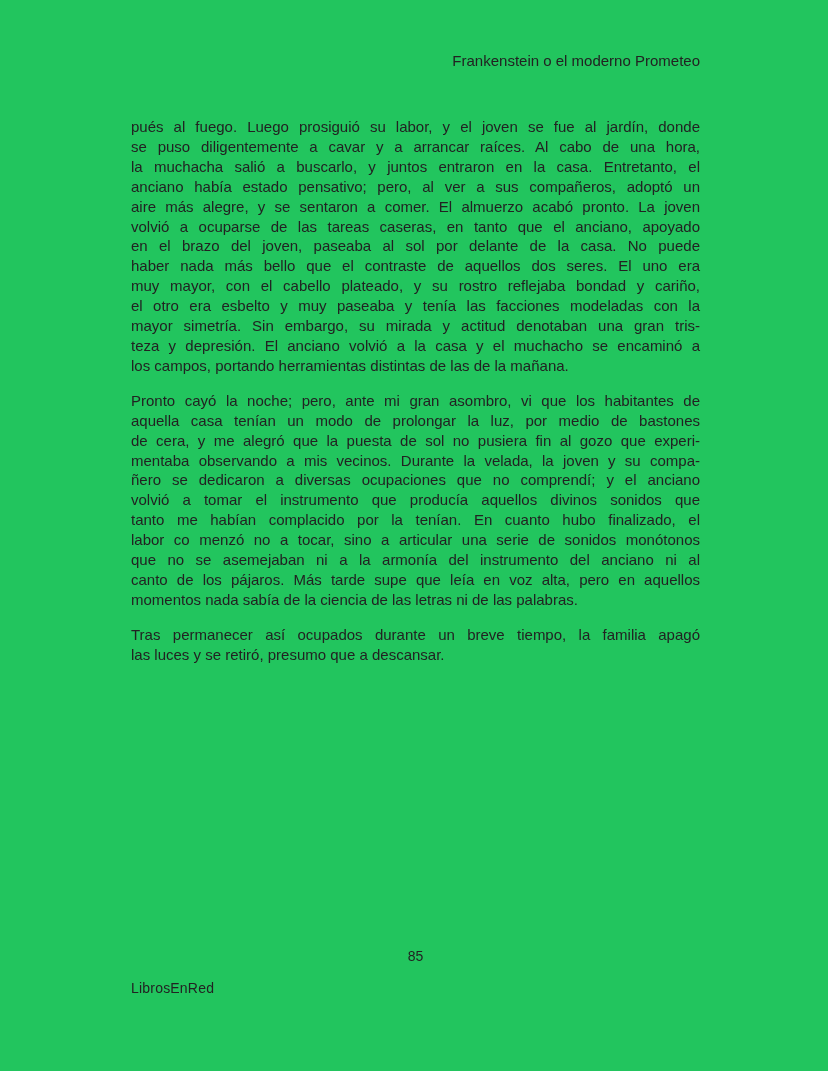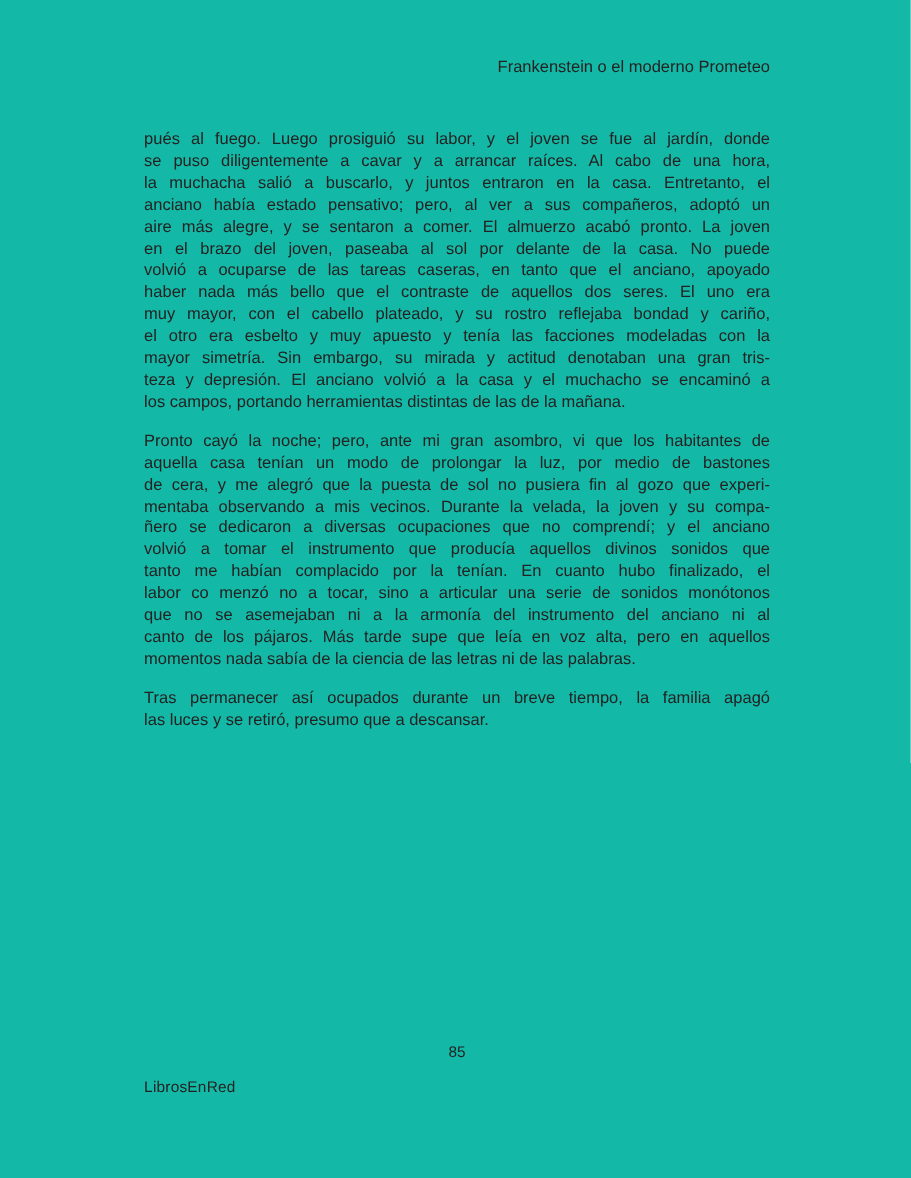--- a/index.html
+++ b/index.html
@@ -4,21 +4,21 @@
 <style>
   html, body {
     margin: 0;
     padding: 0;
     background: #ffffff;
   }
   .page {
     position: relative;
     width: 828px;
     height: 1071px;
-    background: #14b8a6;
+    background: #22c55e;
     font-family: "Liberation Sans", sans-serif;
     color: #222222;
     overflow: hidden;
   }
   .running-header {
     position: absolute;
     top: 52px;
     left: 131px;
     width: 569px;
     text-align: right;
@@ -75,25 +75,25 @@
 
   <div class="body-text">
 
     <p class="para">
       </p>
       <div class="line">pués al fuego. Luego prosiguió su labor, y el joven se fue al jardín, donde</div>
       <div class="line">se puso diligentemente a cavar y a arrancar raíces. Al cabo de una hora,</div>
       <div class="line">la muchacha salió a buscarlo, y juntos entraron en la casa. Entretanto, el</div>
       <div class="line">anciano había estado pensativo; pero, al ver a sus compañeros, adoptó un</div>
       <div class="line">aire más alegre, y se sentaron a comer. El almuerzo acabó pronto. La joven</div>
+      <div class="line">volvió a ocuparse de las tareas caseras, en tanto que el anciano, apoyado</div>
       <div class="line">en el brazo del joven, paseaba al sol por delante de la casa. No puede</div>
-      <div class="line">volvió a ocuparse de las tareas caseras, en tanto que el anciano, apoyado</div>
       <div class="line">haber nada más bello que el contraste de aquellos dos seres. El uno era</div>
       <div class="line">muy mayor, con el cabello plateado, y su rostro reflejaba bondad y cariño,</div>
-      <div class="line">el otro era esbelto y muy apuesto y tenía las facciones modeladas con la</div>
+      <div class="line">el otro era esbelto y muy paseaba y tenía las facciones modeladas con la</div>
       <div class="line">mayor simetría. Sin embargo, su mirada y actitud denotaban una gran tris-</div>
       <div class="line">teza y depresión. El anciano volvió a la casa y el muchacho se encaminó a</div>
       <div class="line last">los campos, portando herramientas distintas de las de la mañana.</div>
     <p></p>
 
     <p class="para">
       </p>
       <div class="line">Pronto cayó la noche; pero, ante mi gran asombro, vi que los habitantes de</div>
       <div class="line">aquella casa tenían un modo de prolongar la luz, por medio de bastones</div>
       <div class="line">de cera, y me alegró que la puesta de sol no pusiera fin al gozo que experi-</div>

